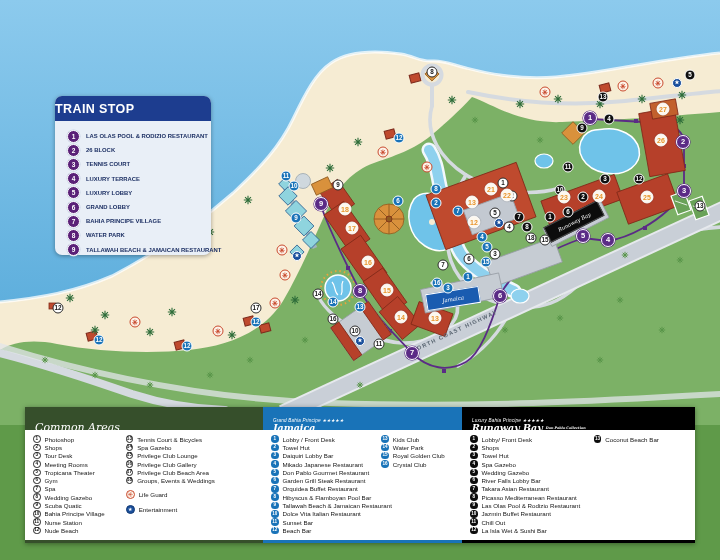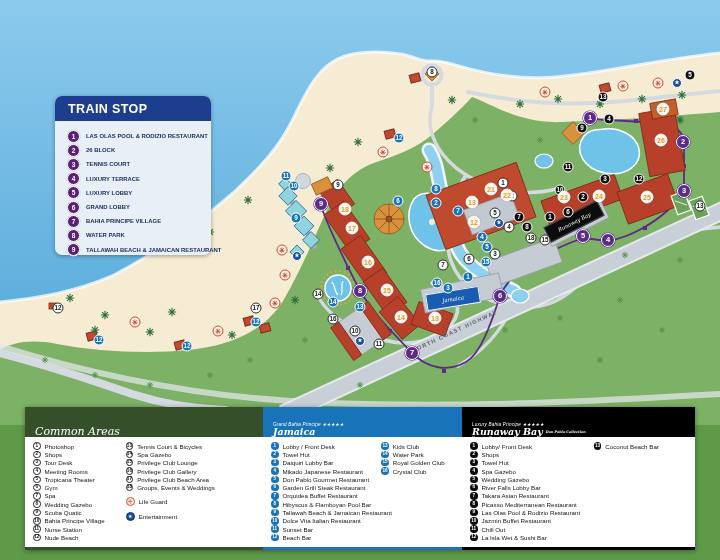--- a/index.html
+++ b/index.html
@@ -7,21 +7,21 @@
   #stage svg{position:absolute;left:0;top:0;}
 
   
   .sea-title{position:absolute;left:56px;top:22px;font-family:"DejaVu Serif",serif;font-style:italic;
     font-size:25px;color:#f6fcff;letter-spacing:1px;text-shadow:0 0 2px rgba(255,255,255,.4);}
 
   
   .train-box{position:absolute;left:55px;top:96px;width:156px;height:159px;background:#e9eff7;
     border-radius:7px;box-shadow:0 1px 4px rgba(0,0,0,.35);}
   .tb-head{height:25px;background:#1d3d8f;border-radius:7px 7px 0 0;color:#fff;font-weight:bold;
-    font-size:12.5px;display:flex;align-items:center;padding-left:13px;letter-spacing:.4px;text-align:center;}
+    font-size:12.5px;display:flex;align-items:center;letter-spacing:.4px;text-align:center;}
   .tb-body{padding:8px 6px 0 12px;}
   .tb-row{display:flex;align-items:center;gap:6px;height:14.2px;}
   .tb-n{width:11px;height:11px;border-radius:50%;background:#5b2178;color:#fff;font-size:6.5px;font-weight:bold;
     display:flex;align-items:center;justify-content:center;flex:none;border:1px solid #fff;box-shadow:0 0 0 .5px #c9d4e6;}
   .tb-t{font-size:5.9px;font-weight:bold;color:#1c2f63;white-space:nowrap;}
 
   
   #marker-layer{position:absolute;left:0;top:0;width:720px;height:560px;}
   .mk{position:absolute;display:flex;align-items:center;justify-content:center;border-radius:50%;
     transform:translate(-50%,-50%);font-weight:bold;box-sizing:border-box;line-height:1;}
@@ -42,21 +42,21 @@
     transform:rotate(-27deg);font-size:5.2px;}
   .sign-jam{left:426px;top:290px;width:52px;height:15px;background:#1a5cb0;border:1px solid #fff;
     transform:rotate(-9deg);font-size:5.4px;}
 
   
   .legend{position:absolute;left:25px;top:407px;width:670px;display:flex;box-shadow:0 1px 5px rgba(0,0,0,.4);}
   .lg-sec{display:flex;flex-direction:column;}
   .sec-common{width:238px;}
   .sec-jam{width:199px;}
   .sec-rb{width:233px;}
-  .lg-head{height:30px;color:#fff;box-sizing:border-box;padding:18px 0 0 10px;display:flex;flex-direction:column;justify-content:center;}
+  .lg-head{height:23px;color:#fff;box-sizing:border-box;padding:18px 0 0 10px;display:flex;flex-direction:column;justify-content:center;}
   .head-common{background:#364f2b;}
   .head-jam{background:#1973b8;}
   .head-rb{background:#000;}
   .lg-title{font-family:"DejaVu Serif",serif;font-style:italic;font-size:11px;}
   .lg-brand{font-size:4.6px;font-style:italic;letter-spacing:.2px;}
   .lg-name{font-family:"DejaVu Serif",serif;font-style:italic;font-weight:bold;font-size:9.5px;line-height:1;}
   .lg-coll{font-size:3.4px;font-style:italic;margin-left:3px;vertical-align:2px;}
   .lg-loc{font-size:3.8px;font-style:italic;}
   .lg-body{background:#fff;height:110px;display:flex;box-sizing:border-box;padding:5px 4px 2px 8px;}
   .lg-foot{height:3px;}

